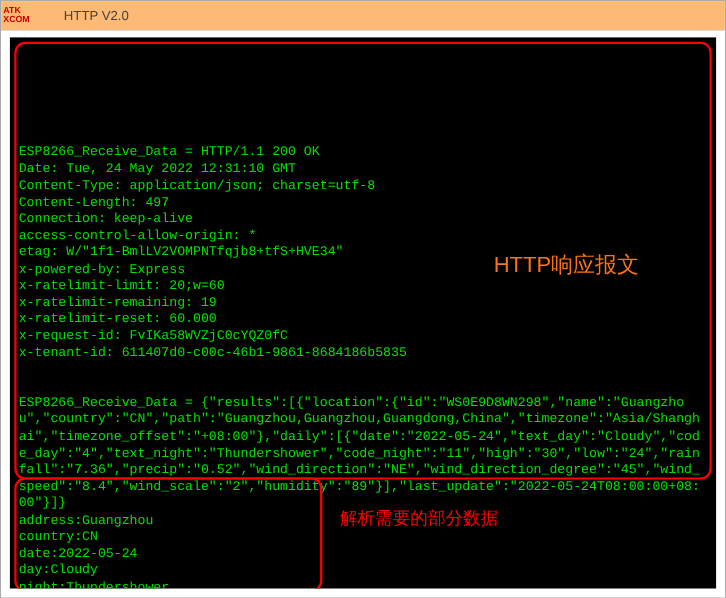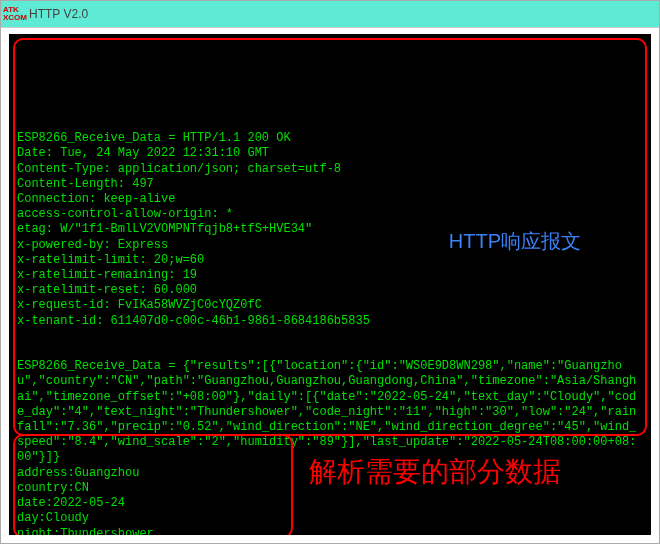--- a/index.html
+++ b/index.html
@@ -15,27 +15,28 @@
   .window {
     width: 660px;
     height: 544px;
     box-sizing: border-box;
     border: 1px solid #aaa;
     display: flex;
     flex-direction: column;
   }
   .titlebar {
     height: 26px;
-    background: #5eead4;
+    background: #fdba74;
     border-bottom: 1px solid #ccc;
     display: flex;
     align-items: center;
     padding-left: 6px;
     font-size: 12px;
     color: #444;
+    gap: 29px;
   }
   .titlebar .app-icon {
     width: 16px;
     height: 16px;
     margin-right: 6px;
     display: inline-flex;
     align-items: center;
     justify-content: center;
     font-size: 8px;
     font-weight: bold;
@@ -85,29 +86,29 @@
     border-radius: 10px;
     pointer-events: none;
     box-sizing: border-box;
   }
   .label1 {
     position: absolute;
     right: 70px;
     top: 200px;
     font-family: "SimSun","Microsoft YaHei",sans-serif;
     font-size: 20px;
-    color: #3b82f6;
+    color: #f97316;
     pointer-events: none;
   }
   .label2 {
     position: absolute;
     left: 300px;
     top: 430px;
     font-family: "SimSun","Microsoft YaHei",sans-serif;
-    font-size: 28px;
+    font-size: 16px;
     color: #ff0000;
     pointer-events: none;
   }
   .term-line { display: block; }
 </style>
 </head>
 <body>
 
 <div class="window">
   <div class="titlebar">

